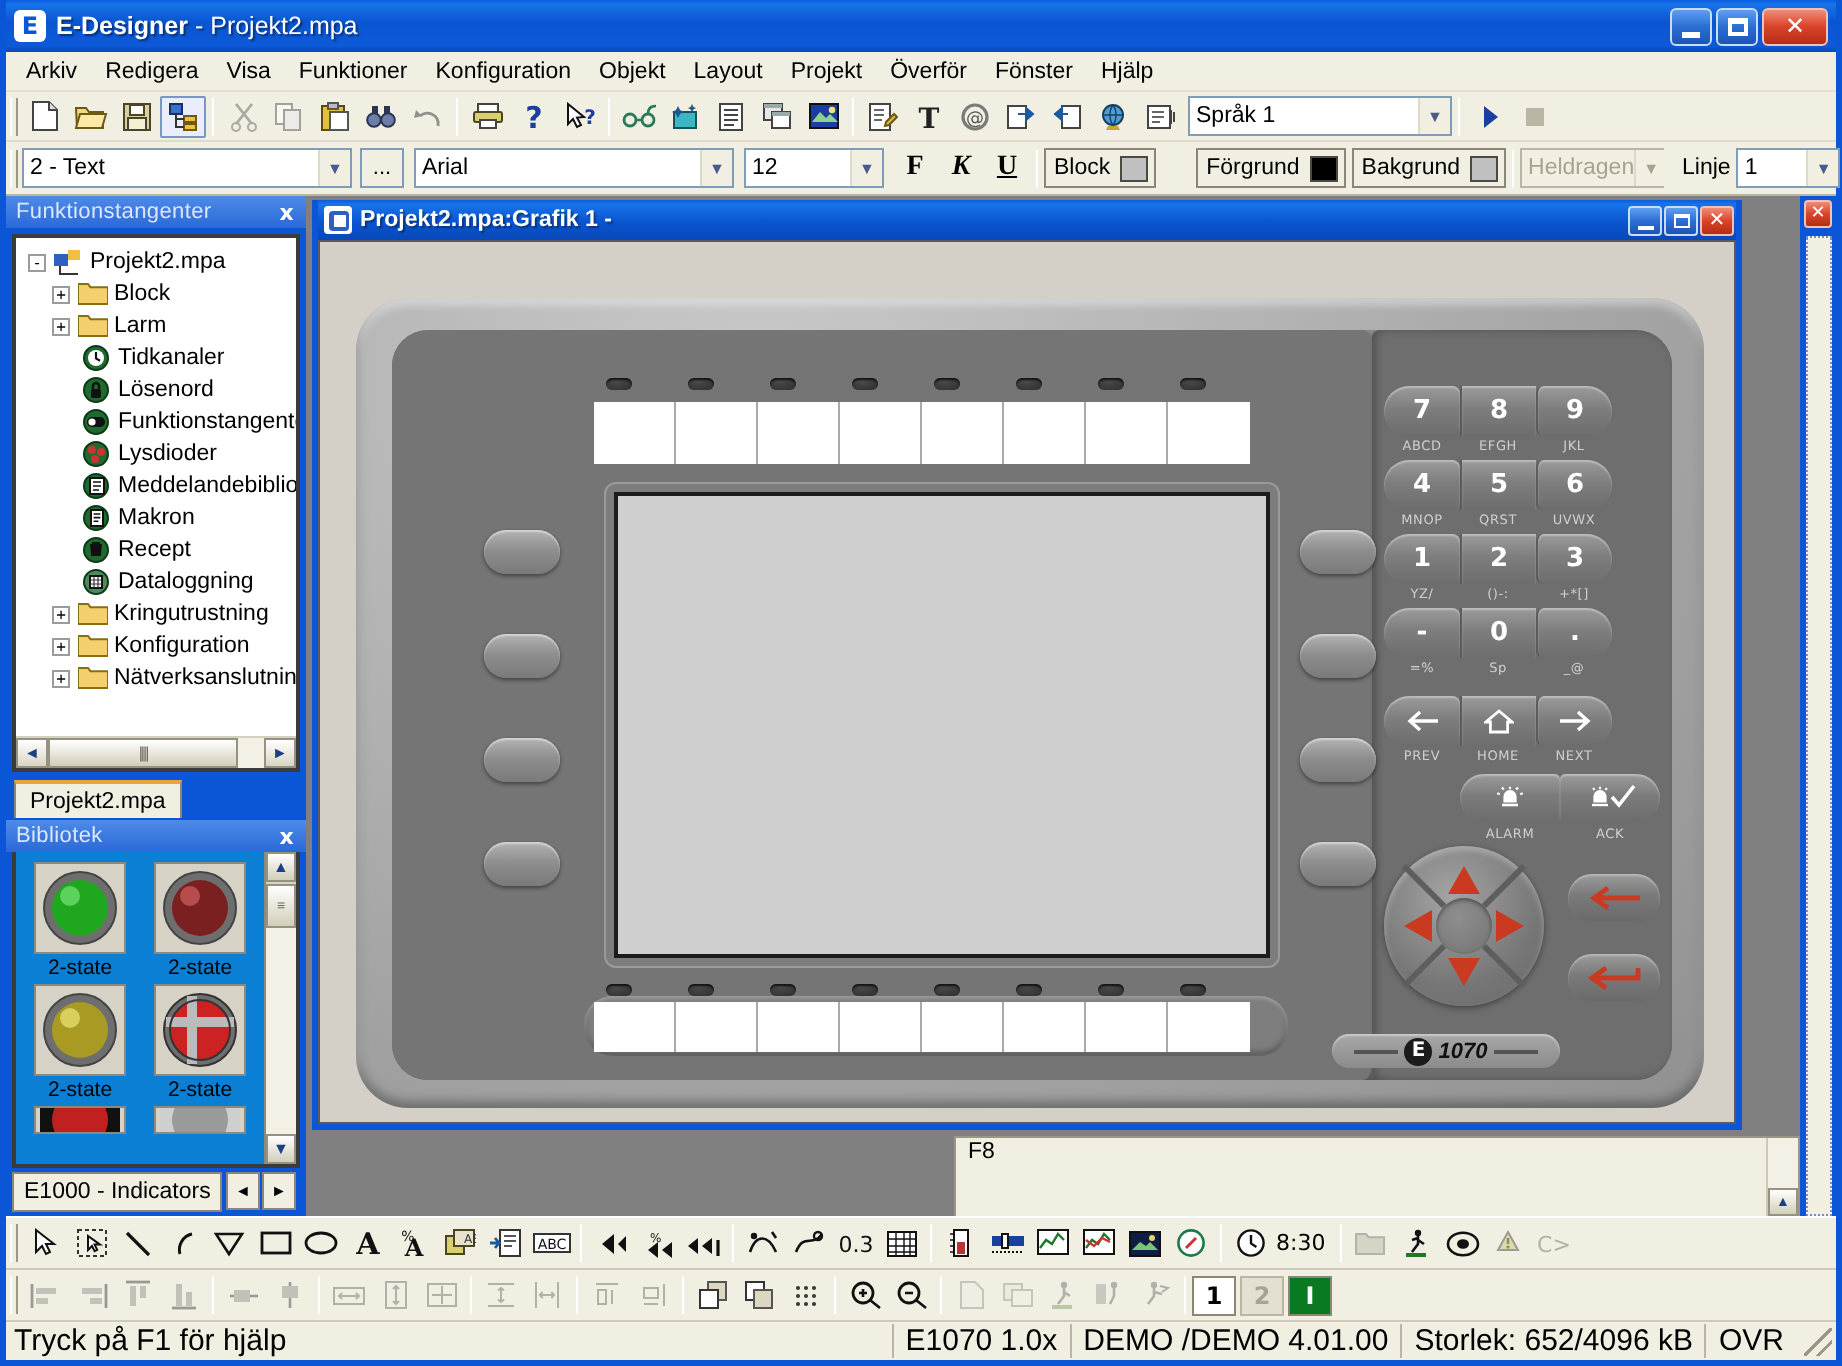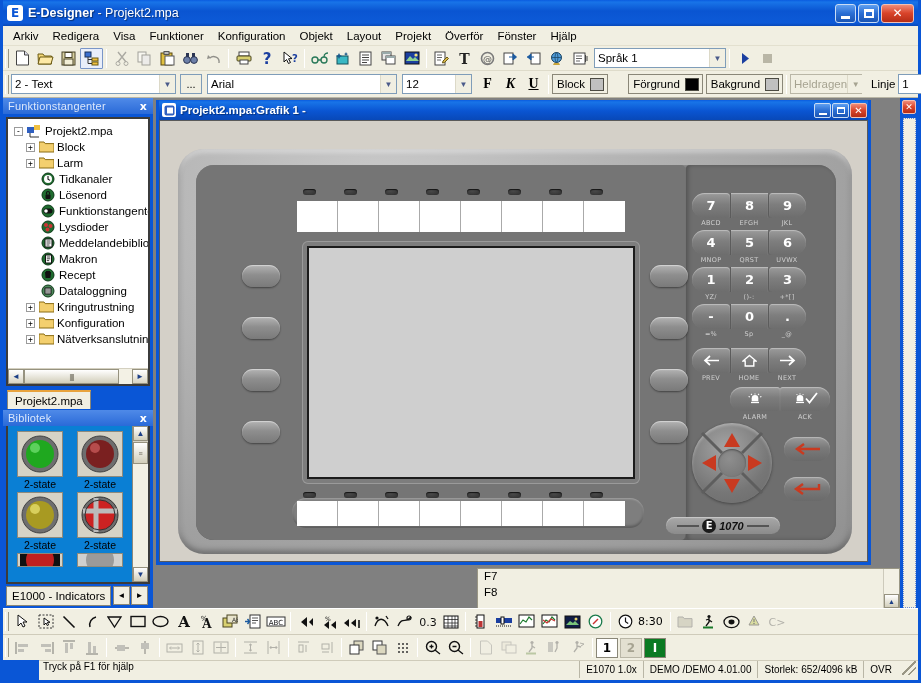--- a/index.html
+++ b/index.html
@@ -463,23 +463,23 @@
     font-family: "DejaVu Sans", sans-serif;
   }
   .blockbtn.dim { background:#e3e0d1; color:#a6a391; border-color:#b9b6a6; }
   .blockbtn.green { background:#0a7a22; color:#fff; }
   .clocktxt { font-size: 11px; color: #000; padding: 0 4px 0 1px; font-family:"DejaVu Sans", sans-serif; }
 
   
   .statusbar {
     height: 20px; flex: none;
     background: #f1efe2;
-    display: flex; align-items: flex-start;
+    display: flex; align-items: center;
     border-top: 1px solid #cfcbba;
-    font-size: 10px; color: #000; margin-left: 36px;
+    font-size: 15px; color: #000;
   }
   .sb-main { flex: 1; padding-left: 4px; }
   .sb-cell {
     flex: none; padding: 0 6px; height: 17px; line-height: 17px;
     border-left: 1px solid #b9b6a6;
     white-space: nowrap;
   }
   .sb-grip {
     width: 14px; height: 14px; flex:none; margin: 0 2px 0 4px;
     background:
@@ -708,21 +708,21 @@
 
   <div class="toolbar row2">
     <div class="grip"></div>
 
     <div class="combo" style="width:165px;">
       <span>2 - Text</span>
       <span class="arrow">▼</span>
     </div>
     <div class="smallbtn" style="margin-left:4px;">...</div>
 
-    <div class="combo" style="width:190px; margin-left:5px;gap:10px;">
+    <div class="combo" style="width:160px; margin-left:5px;gap:10px;">
       <span>Arial</span>
       <span class="arrow">▼</span>
     </div>
     <div class="combo" style="width:70px; margin-left:5px;">
       <span>12</span>
       <span class="arrow">▼</span>
     </div>
 
     <div class="tbtn" style="margin-left:4px;">
       <span style="font-family:'Liberation Serif',serif;font-weight:bold;font-size:14px;">F</span>
@@ -1252,21 +1252,20 @@
         </div>
       </div>
 
       <div class="right-sliver">
         <div class="xbtn">✕</div>
         <div class="body"></div>
       </div>
 
       <div class="fkpane">
         <div class="fklist">
-          <div class="fkrow">F7</div>
           <div class="fkrow">F8</div>
         </div>
         <div class="fkscroll">
           <div class="b">▲</div>
         </div>
       </div>
     </div>
   </div>
 
   <div class="bottombars">

